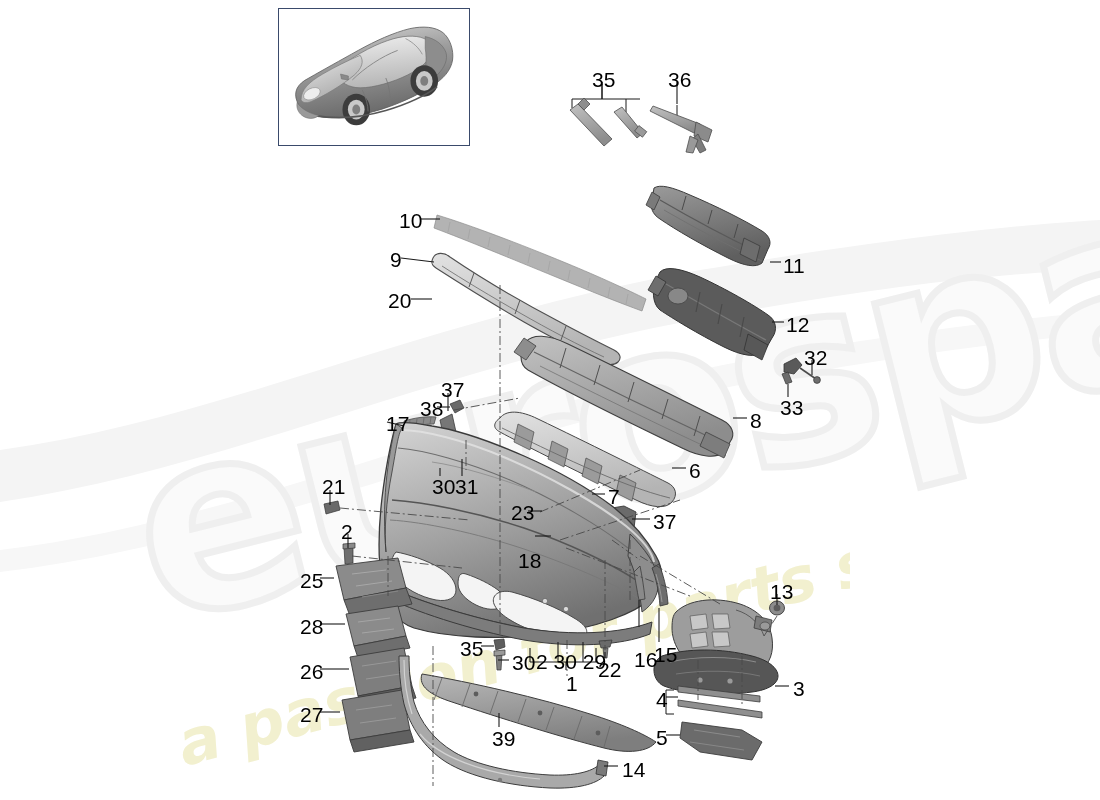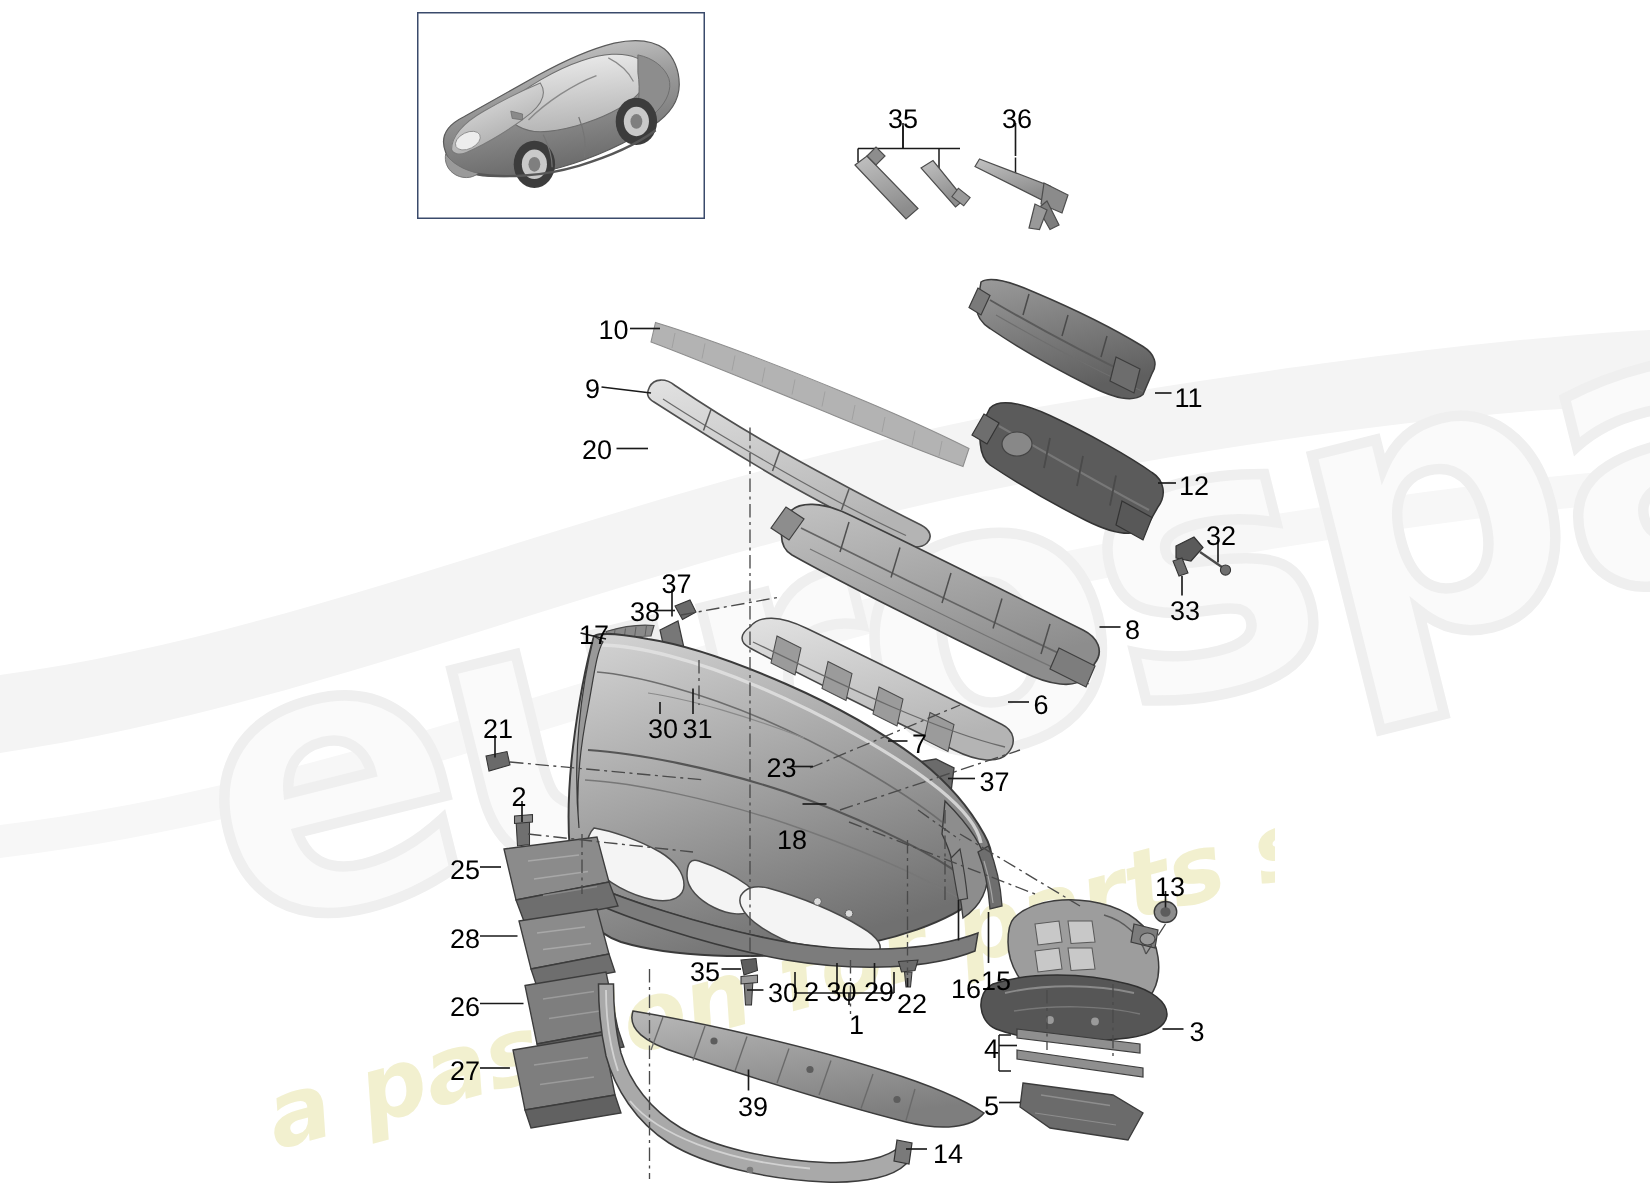--- a/index.html
+++ b/index.html
@@ -14,21 +14,21 @@
   #wm-euro{left:100px;top:130px;width:1000px;height:560px;}
   #wm-tag{left:150px;top:490px;width:700px;height:280px;}
   #wm-swoosh{left:0;top:120px;width:1100px;height:560px;}
 
   
   #thumb{position:absolute;left:278px;top:8px;width:192px;height:138px;
          border:1px solid #3a4a6b;background:#fff;box-sizing:border-box;}
   #thumb svg{display:block;width:100%;height:100%;}
 
   
-  .lbl{position:absolute;font-size:18px;line-height:15px;color:#000;
+  .lbl{position:absolute;font-size:21px;line-height:15px;color:#000;
        font-family:"Liberation Sans",sans-serif;white-space:nowrap;}
   #art{position:absolute;left:0;top:0;width:1100px;height:800px;}
 </style>
 </head>
 <body>
 
 <div id="stage">
 
   <svg class="wm" id="wm-swoosh" viewBox="0 0 1100 560">
     <path d="M0 330 C 220 300 420 200 700 150 C 880 120 1010 105 1100 100 L1100 150 C 1000 152 870 168 705 198 C 430 248 230 348 0 382 Z" fill="#f4f4f4"></path>

